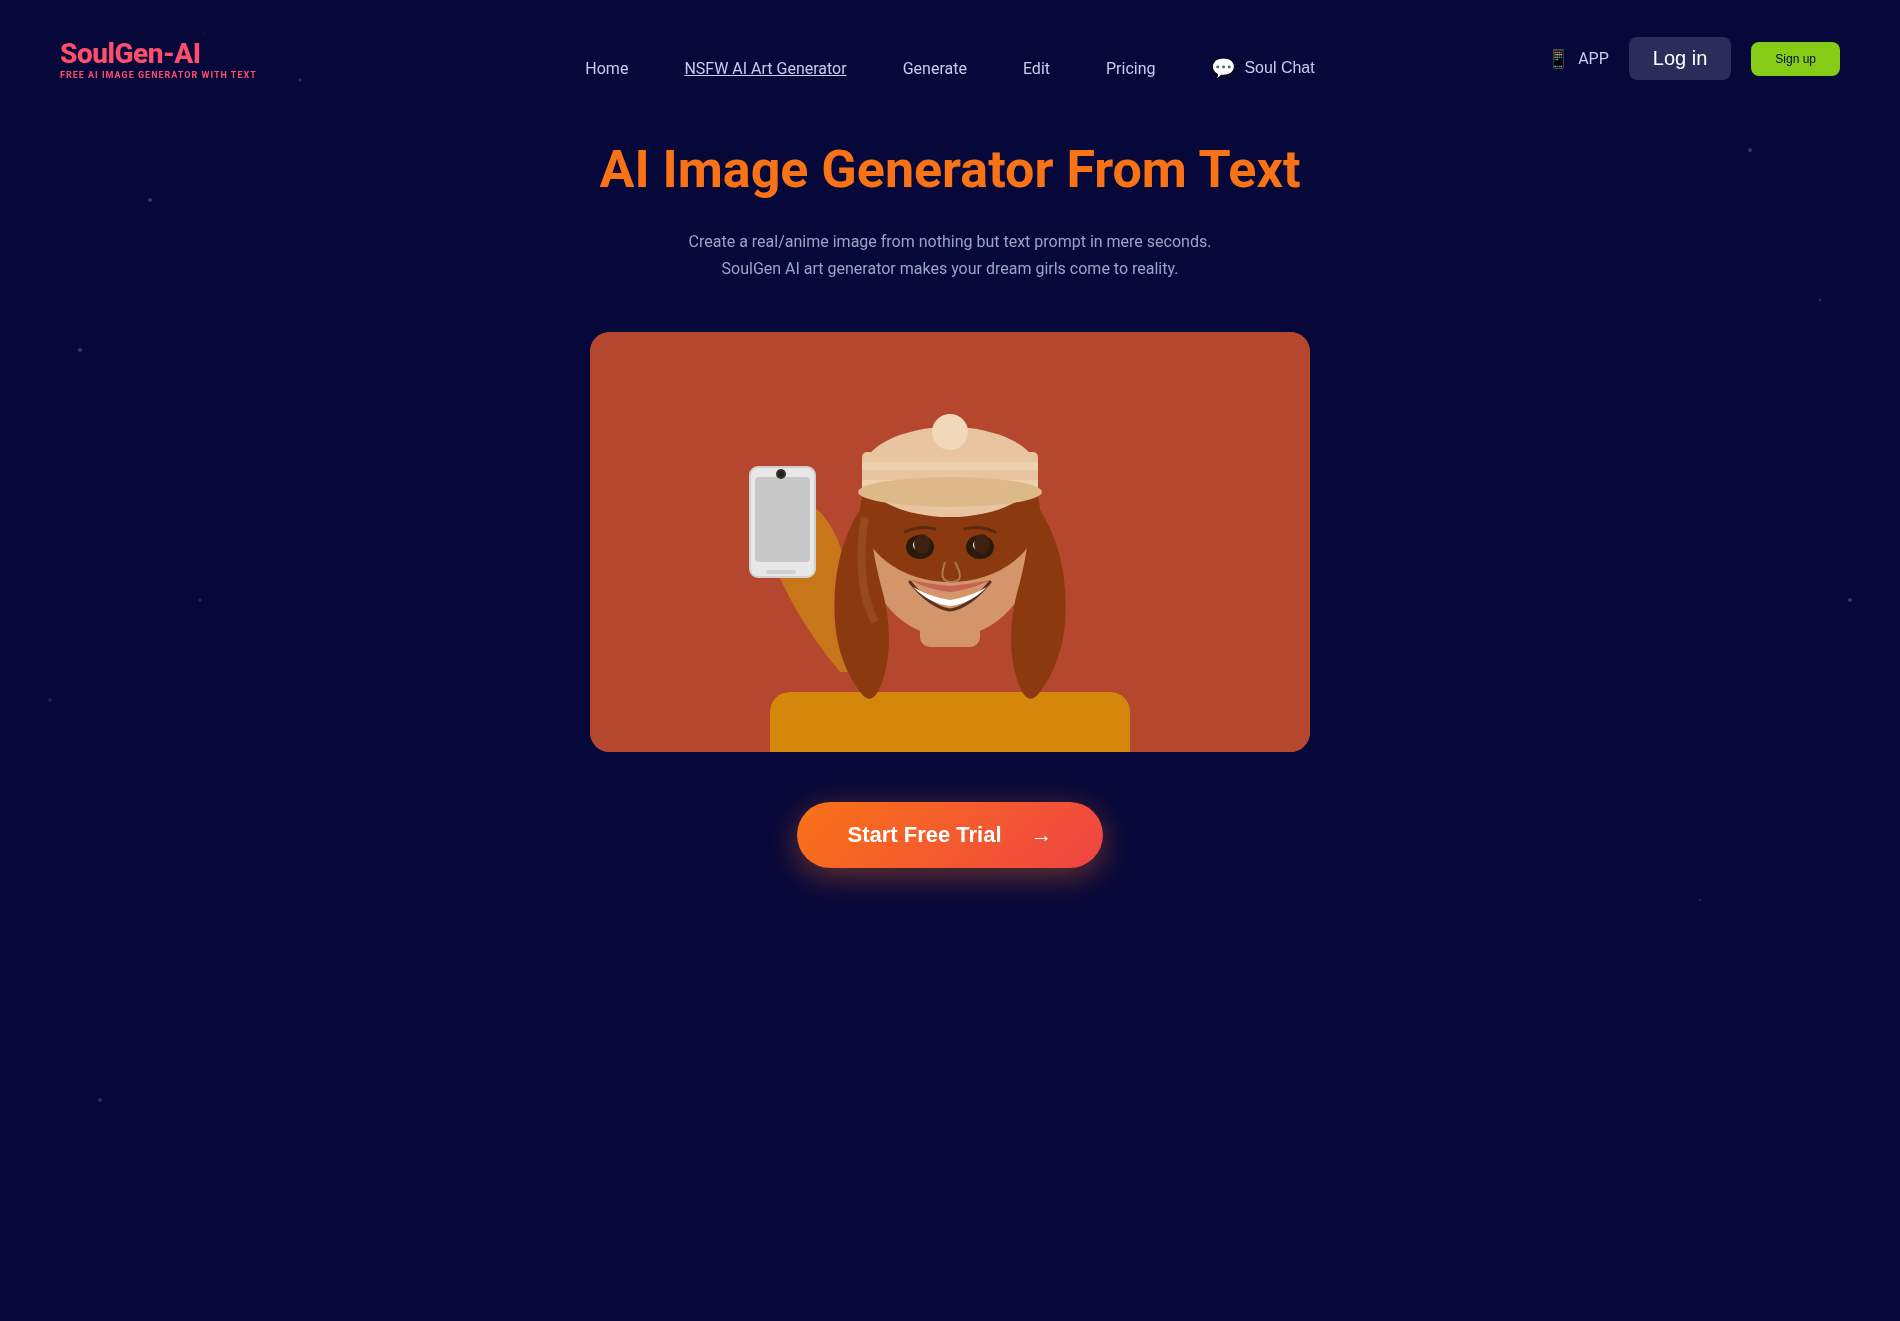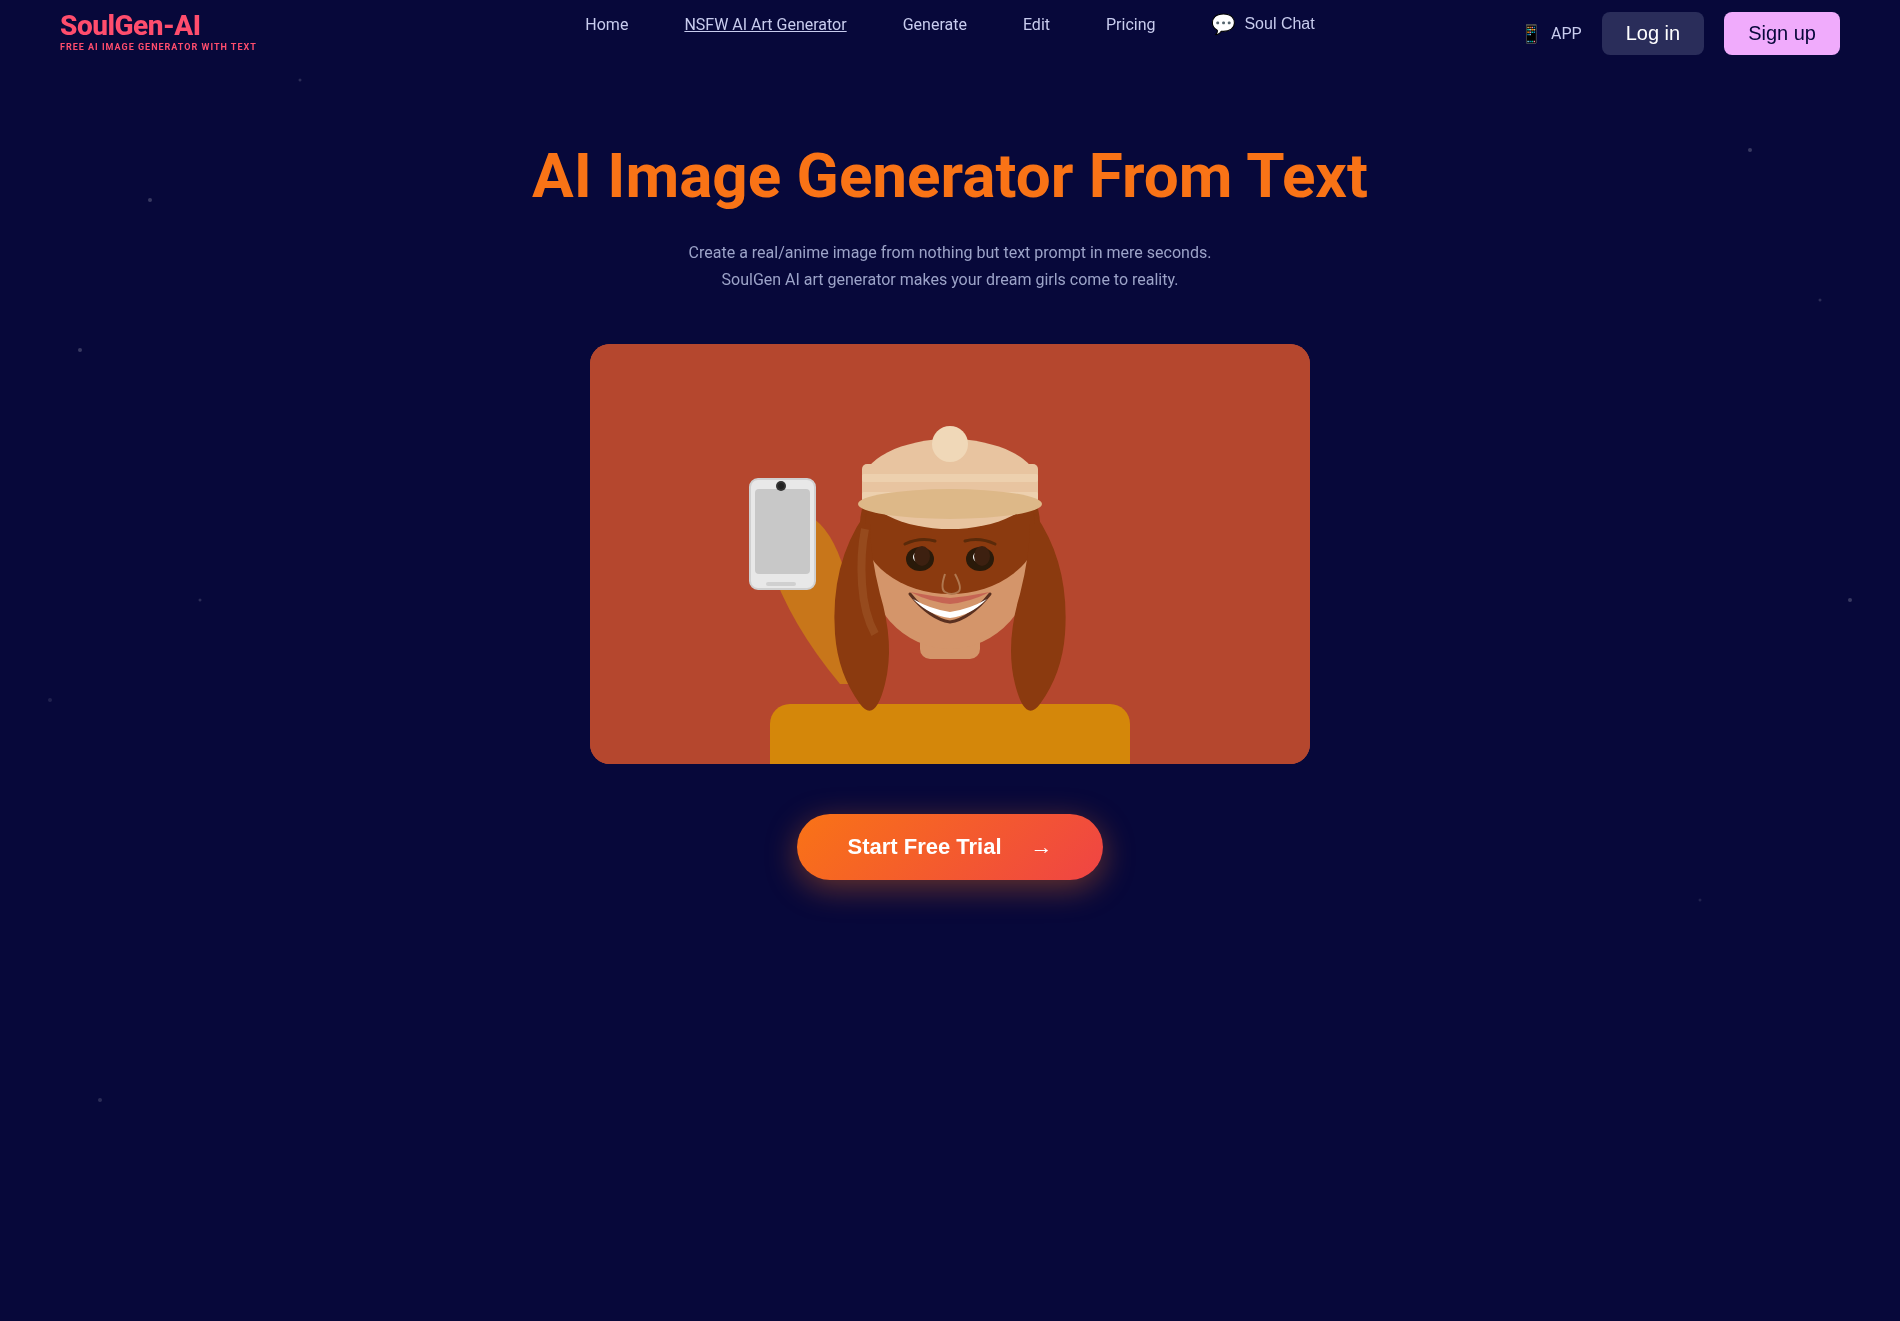--- a/index.html
+++ b/index.html
@@ -12,23 +12,23 @@
       background-color: #07083a;
       font-family: -apple-system, BlinkMacSystemFont, 'Segoe UI', Roboto, sans-serif;
       min-height: 1321px;
       color: #ffffff;
       overflow-x: hidden;
     }
 
     
     nav {
       display: flex;
-      align-items: flex-start;
+      align-items: flex-end;
       justify-content: space-between;
-      padding: 12px 60px;
+      padding: 0 60px;
       height: 80px;
       position: relative;
     }
 
     .nav-logo {
       display: flex;
       flex-direction: column;
       align-items: flex-start;
     }
 
@@ -112,41 +112,41 @@
       color: #ffffff;
       border: none;
       padding: 10px 24px;
       border-radius: 8px;
       font-size: 20px;
       font-weight: 500;
       cursor: pointer;
     }
 
     .btn-signup {
-      background: #f0abfc;
+      background: #84cc16;
       color: #07083a;
       border: none;
       padding: 10px 24px;
       border-radius: 8px;
-      font-size: 20px;
+      font-size: 12px;
       font-weight: 500;
       cursor: pointer;
     }
 
     
     .hero {
       display: flex;
       flex-direction: column;
       align-items: center;
       padding-top: 60px;
       padding-bottom: 60px;
     }
 
     .hero-title {
-      font-size: 62px;
+      font-size: 52px;
       font-weight: 700;
       color: #f97316;
       text-align: center;
       line-height: 1.15;
       margin-bottom: 28px;
       max-width: 900px;
     }
 
     .hero-subtitle {
       color: #9ca3c8;

